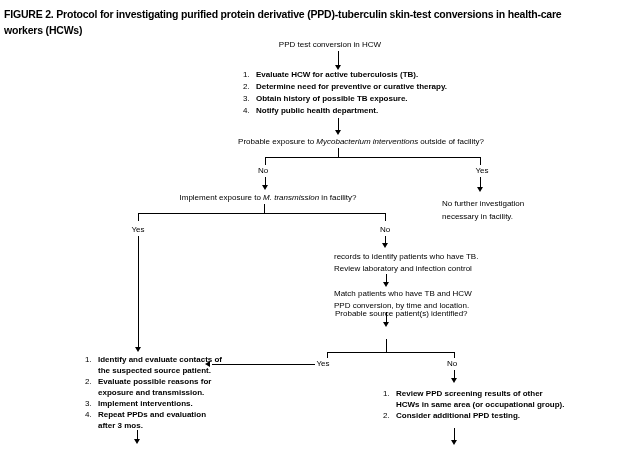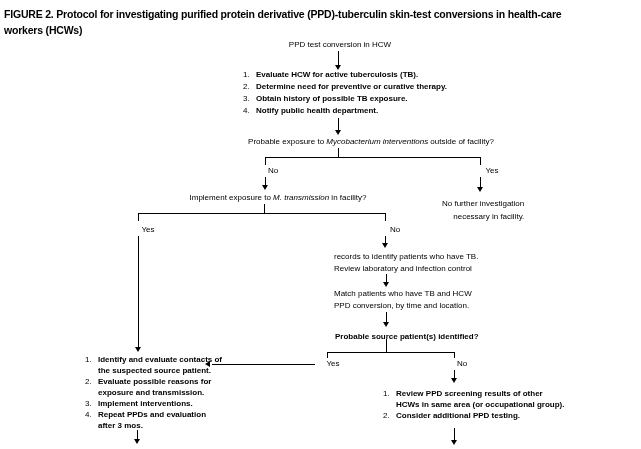--- a/index.html
+++ b/index.html
@@ -5,21 +5,21 @@
   html,body { margin:0; padding:0; background:#ffffff; }
   .canvas {
     position:relative; width:641px; height:449px; overflow:hidden;
     background:#ffffff; color:#000;
     font-family:"Liberation Sans","DejaVu Sans",sans-serif;
   }
   .title { position:absolute; left:4px; top:6px; font-size:10.5px; font-weight:bold;
            line-height:16px; letter-spacing:-0.2px; }
   .title div { white-space:nowrap; }
   .t { position:absolute; font-size:8px; line-height:10px; white-space:nowrap; }
-  .cx { transform:translateX(-50%);margin-left:10px; }               
+  .cx { transform:translateX(-50%); }               
   .wrap2 { line-height:13px; }
   .wrap2 div { white-space:nowrap; }
   .blk { line-height:11.5px; }
   .blk div { white-space:nowrap; }
   .list { position:absolute; font-size:8px; }
   .list .li { display:grid; grid-template-columns:13px auto; }
   .list .li .ln div { white-space:nowrap;font-weight:bold; }
   .lh12 .li { line-height:12px; }
   .lh11 .li { line-height:11px; }
   .v, .h { position:absolute; background:#000; }
@@ -83,21 +83,21 @@
   <div class="h" style="left:265px; top:157px; width:216px;"></div>
   <div class="v" style="left:265px; top:157px; height:8px;"></div>
   <div class="t cx" style="left:263px; top:166px;">No</div>
   <div class="v" style="left:265px; top:177px; height:8px;"></div>
   <div class="ahd" style="left:261.5px; top:185px;"></div>
   <div class="v" style="left:480px; top:157px; height:8px;"></div>
   <div class="t cx" style="left:482px; top:166px;">Yes</div>
   <div class="v" style="left:480px; top:177px; height:10px;"></div>
   <div class="ahd" style="left:476.5px; top:187px;"></div>
 
-  <div class="t wrap2" style="left:442px; top:197px;text-align:right;">
+  <div class="t wrap2" style="left:442px; top:197px;">
     <div>No further investigation</div>
     <div>necessary in facility.</div>
   </div>
 
   <div class="t cx" style="left:268px; top:193px;"><span>Implement exposure to </span><i>M. transmission</i><span> in facility?</span></div>
 
   <div class="v" style="left:264px; top:204px; height:9px;"></div>
   <div class="h" style="left:138px; top:213px; width:248px;"></div>
   <div class="v" style="left:138px; top:213px; height:8px;"></div>
   <div class="t cx" style="left:138px; top:225px;">Yes</div>
@@ -117,21 +117,21 @@
   <div class="ahd" style="left:382.5px; top:282px;"></div>
 
   <div class="t blk" style="left:334px; top:288px;">
     <div>Match patients who have TB and HCW</div>
     <div>PPD conversion, by time and location.</div>
   </div>
 
   <div class="v" style="left:386px; top:312px; height:10px;"></div>
   <div class="ahd" style="left:382.5px; top:322px;"></div>
 
-  <div class="t" style="left:335px; top:332px;font-weight:bold;">Probable source patient(s) identified?</div>
+  <div class="t" style="left:335px; top:309px;">Probable source patient(s) identified?</div>
 
   <div class="v" style="left:386px; top:339px; height:13px;"></div>
   <div class="h" style="left:327px; top:352px; width:127px;"></div>
   <div class="v" style="left:327px; top:352px; height:6px;"></div>
   <div class="t cx" style="left:323px; top:359px;">Yes</div>
   <div class="h" style="left:212px; top:364px; width:103px;"></div>
   <div class="ahl" style="left:205px; top:360.5px;"></div>
   <div class="v" style="left:454px; top:352px; height:6px;"></div>
   <div class="t cx" style="left:452px; top:359px;">No</div>
   <div class="v" style="left:454px; top:370px; height:8px;"></div>

